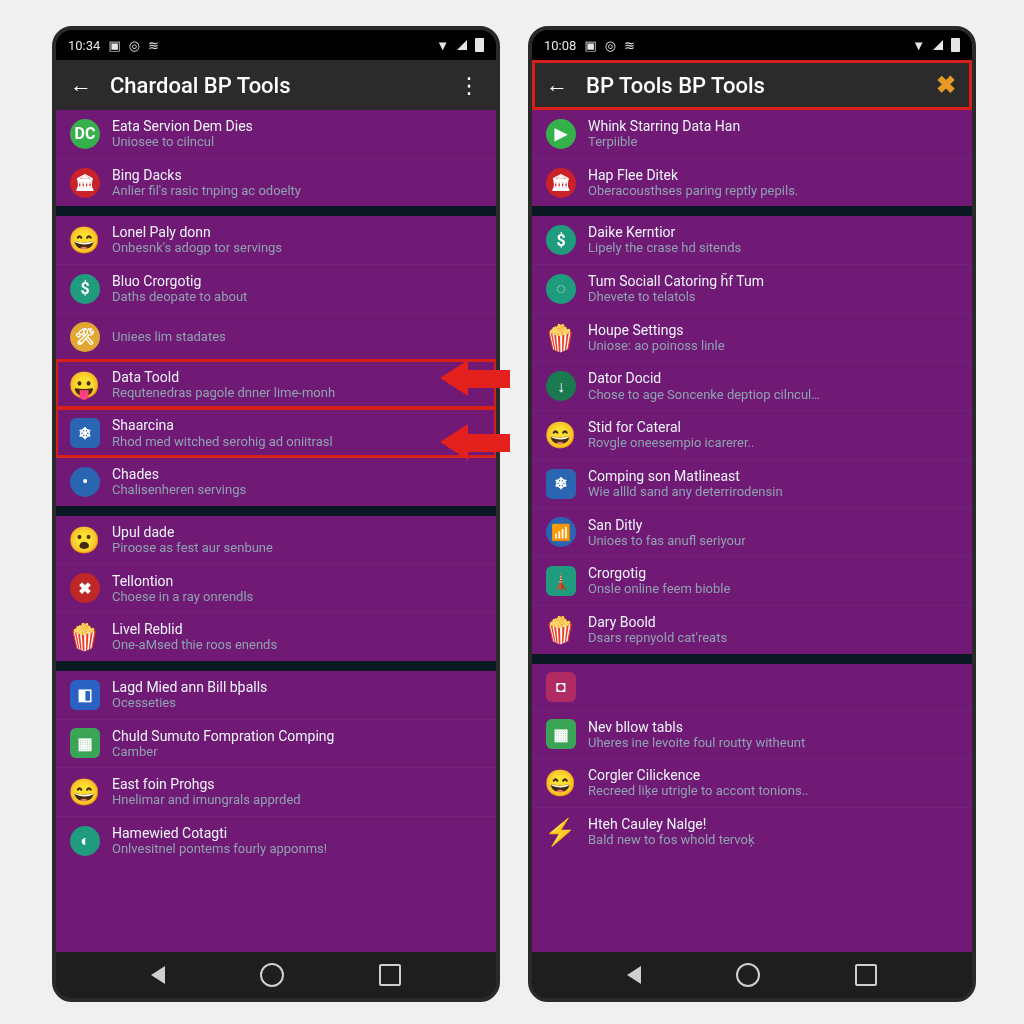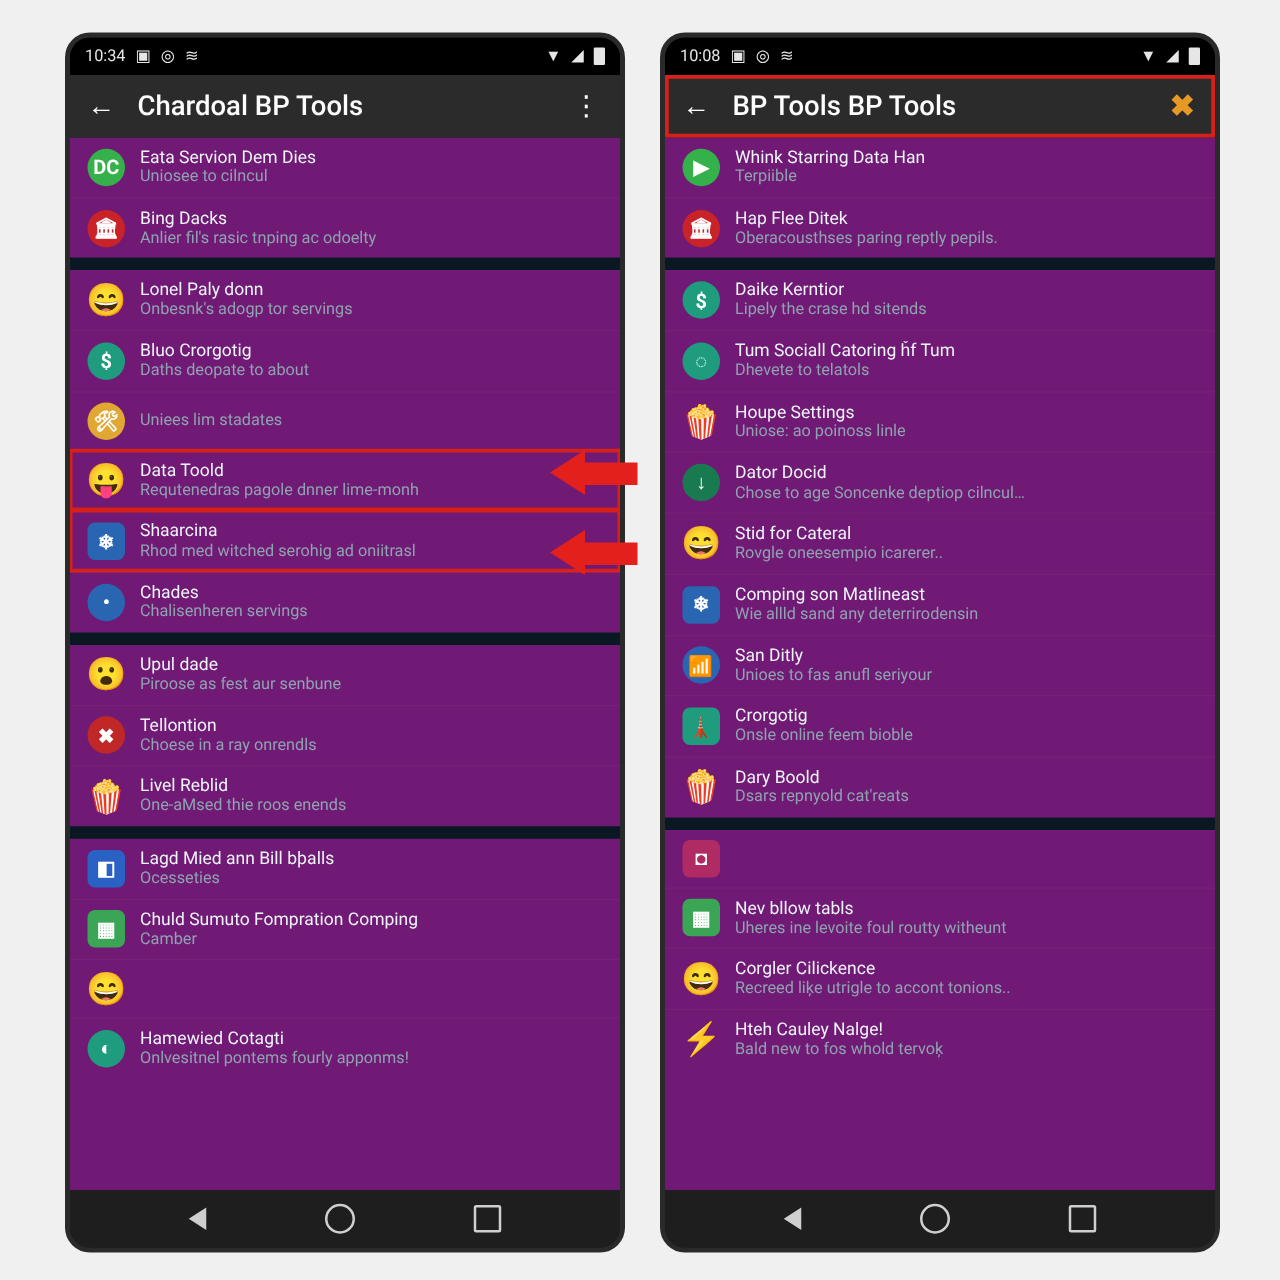--- a/index.html
+++ b/index.html
@@ -301,20 +301,24 @@
         </div>
         <div class="row">
           <div class="icon sq" style="background: rgb(58, 166, 85);">▦</div>
           <div class="text-col">
             <div class="row-title">Chuld Sumuto Fompration Comping</div>
             <div class="row-sub">Camber</div>
           </div>
         </div>
         <div class="row">
           <div class="icon em">😄</div>
+          <div class="text-col">
+            <div class="row-title">East foin Prohgs</div>
+            <div class="row-sub">Hnelimar and imungrals apprded</div>
+          </div>
         </div>
         <div class="row">
           <div class="icon" style="background: rgb(31, 156, 126);">◐</div>
           <div class="text-col">
             <div class="row-title">Hamewied Cotagti</div>
             <div class="row-sub">Onlvesitnel pontems fourly apponms!</div>
           </div>
         </div>
       </div>
     <div class="nav-bar">

